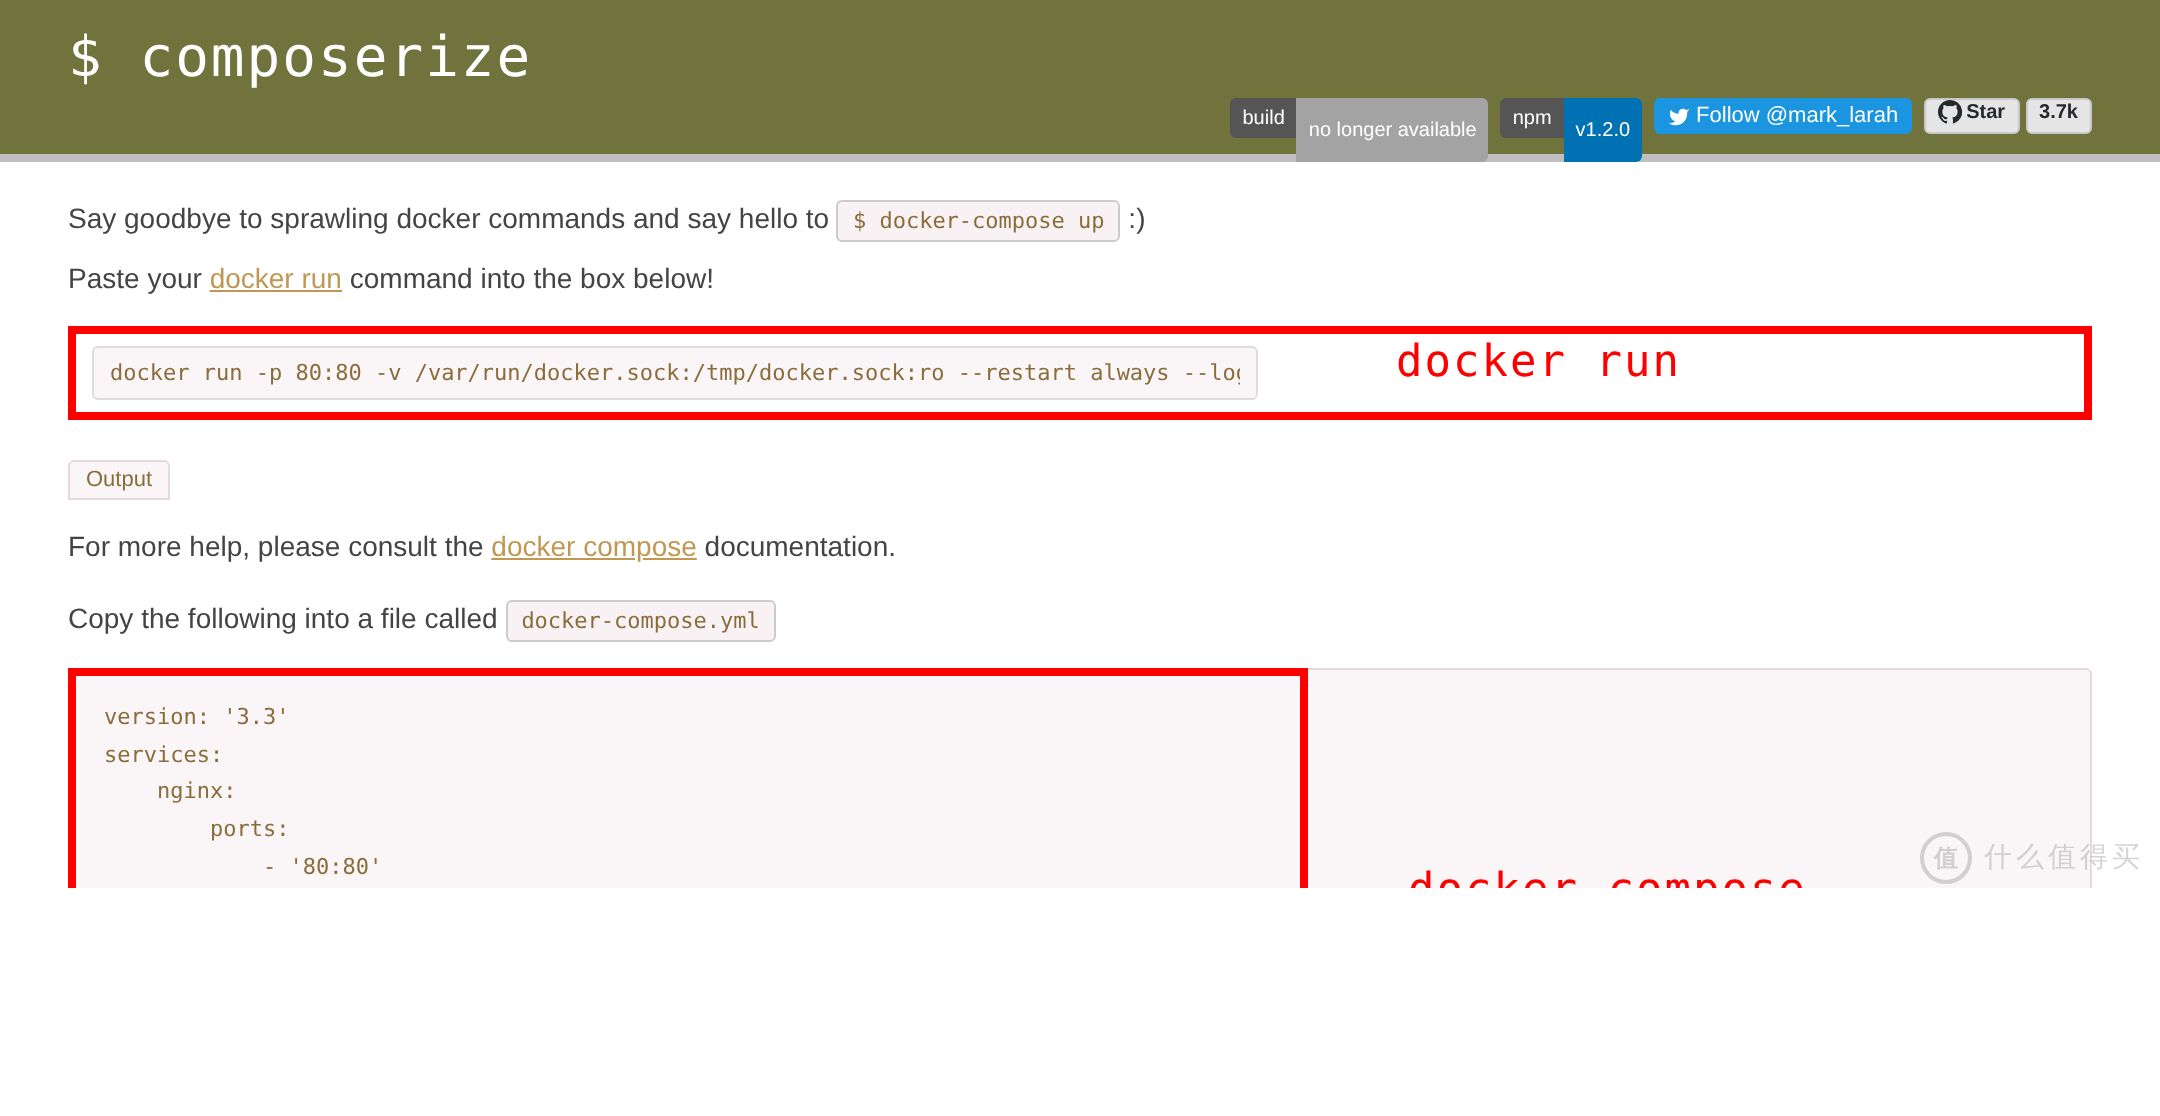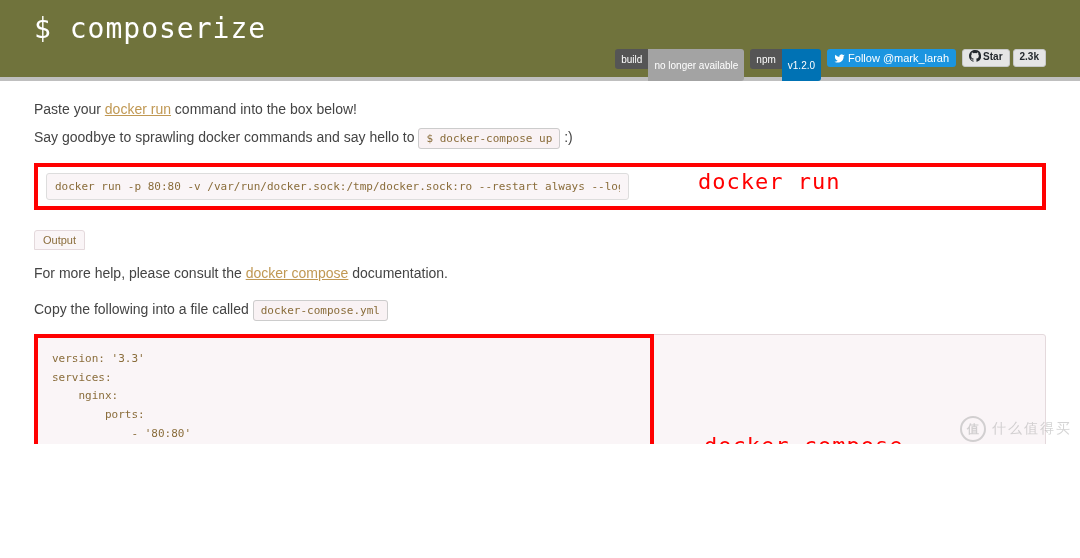--- a/index.html
+++ b/index.html
@@ -58,32 +58,32 @@
           <span>Follow @mark_larah</span>
         </span>
       </div>
       <div class="gh-btn">
         <span class="gh-b">
           <svg width="12" height="12" viewBox="0 0 16 16" fill="#24292e">
               <path d="M8 0C3.58 0 0 3.58 0 8c0 3.54 2.29 6.53 5.47 7.59.4.07.55-.17.55-.38v-1.33c-2.23.48-2.7-1.07-2.7-1.07-.36-.91-.88-1.15-.88-1.15-.72-.49.05-.48.05-.48.8.06 1.22.82 1.22.82.71 1.21 1.86.86 2.31.66.07-.52.28-.86.5-1.06-1.78-.2-3.64-.89-3.64-3.95 0-.87.31-1.58.82-2.14-.08-.2-.36-1.01.08-2.11 0 0 .67-.21 2.2.82a7.6 7.6 0 014 0c1.53-1.03 2.2-.82 2.2-.82.44 1.1.16 1.91.08 2.11.51.56.82 1.27.82 2.14 0 3.07-1.87 3.75-3.65 3.95.29.25.54.73.54 1.47v2.18c0 .21.15.46.55.38A8 8 0 008 0z"></path>
             </svg>
           <span>Star</span>
         </span>
-        <span class="gh-b">2.3k</span>
+        <span class="gh-b">3.7k</span>
       </div>
     </div>
   </div>
   <div class="divider"></div>
 
   <div class="content">
     <p class="intro">
-      <span>Paste your </span><a class="link">docker run</a><span> command into the box below!</span>
+      <span>Say goodbye to sprawling docker commands and say hello to </span><span class="code-chip">$ docker-compose up</span><span> :)</span>
     </p>
     <p class="intro">
-      <span>Say goodbye to sprawling docker commands and say hello to </span><span class="code-chip">$ docker-compose up</span><span> :)</span>
+      <span>Paste your </span><a class="link">docker run</a><span> command into the box below!</span>
     </p>
 
     <div class="input-wrap">
       <input class="input-field" type="text" value="docker run -p 80:80 -v /var/run/docker.sock:/tmp/docker.sock:ro --restart always --log-opt max-size=1g nginx" style="">
       <span class="red-label l1">docker run</span>
     </div>
 
     <div class="output-tab">Output</div>
 
     <p class="desc">

